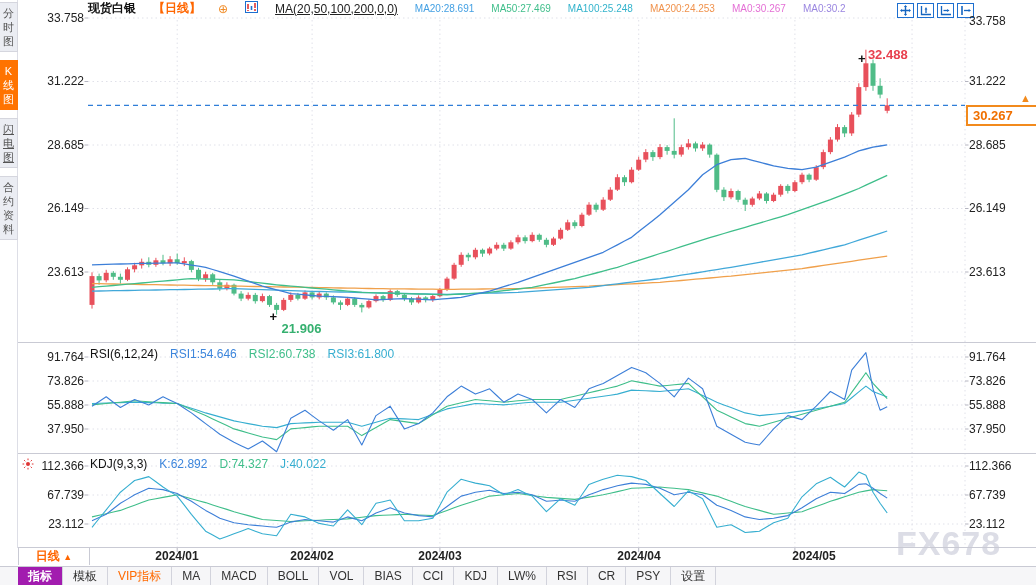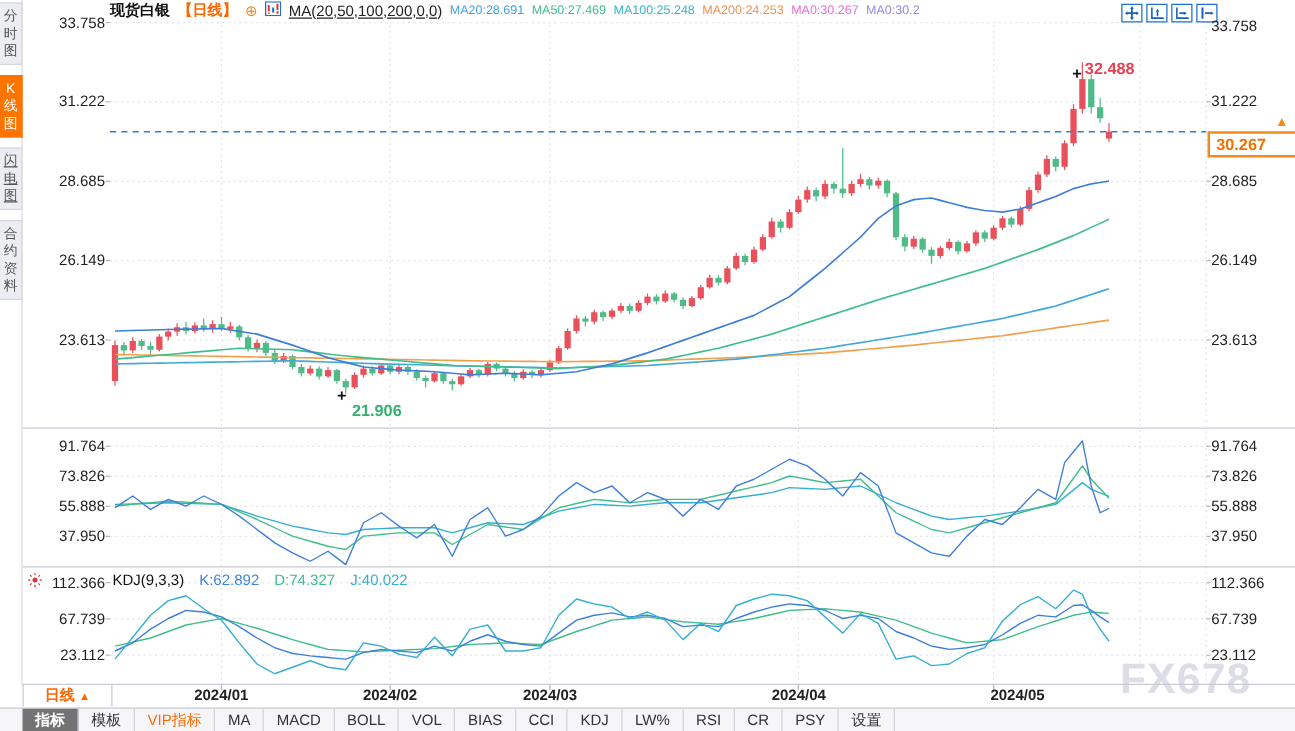--- a/index.html
+++ b/index.html
@@ -8,21 +8,21 @@
   #cv{position:absolute;left:0;top:0;z-index:2;}
   #watermark{position:absolute;left:896px;top:524px;z-index:1;font-size:34px;font-weight:bold;
        color:#dcdde6;letter-spacing:1px;}
   
   .side-tab{position:absolute;left:0;width:17px;z-index:3;background:#ebedf3;color:#555;
        border:1px solid #d5d6de;border-left:none;text-align:center;font-size:11px;line-height:14px;
        padding:3px 0;word-break:break-all;cursor:pointer;}
   .side-tab.active{background:#ff7300;color:#fff;border-color:#ff7300;}
   #side-rail{position:absolute;left:0;top:0;width:17px;height:548px;border-right:1px solid #dddee6;z-index:2;}
   
-  #hdr{position:absolute;left:88px;top:1px;height:15px;z-index:3;display:flex;align-items:center;gap:6px;white-space:nowrap;}
+  #hdr{position:absolute;left:88px;top:1px;height:15px;z-index:3;display:flex;align-items:center;gap:17px;white-space:nowrap;}
   #hdr .sym{font-weight:bold;color:#111;}
   #hdr .per{color:#ff6600;font-weight:bold;}
   #hdr .plus{color:#f08a24;font-size:12px;}
   #hdr .mav{font-size:10px;}
   #hdr .fml{color:#222;text-decoration:underline;}
   #hdr-icons{position:absolute;left:897px;top:3px;z-index:3;display:flex;gap:3px;}
   .hico{width:15px;height:13px;border:1px solid #1d6fd0;background:#fff;display:flex;align-items:center;justify-content:center;cursor:pointer;}
   
   .axl{position:absolute;z-index:3;font-size:12px;color:#222;height:14px;line-height:14px;}
   .axl.l{left:0;width:84px;text-align:right;}
@@ -41,21 +41,21 @@
   
   #xrow{position:absolute;left:0;top:548px;width:1036px;height:18px;z-index:3;}
   #period-cell{position:absolute;left:18px;top:0;width:70px;height:17px;border-left:1px solid #c9cad4;
        border-right:1px solid #c9cad4;text-align:center;line-height:17px;color:#ff6600;font-weight:bold;cursor:pointer;}
   #period-cell .tri{font-size:9px;}
   .xtick{position:absolute;top:1px;transform:translateX(-50%);font-weight:bold;color:#222;}
   
   #toolbar{position:absolute;left:0;top:566px;width:1036px;height:19px;z-index:3;background:#f6f6f8;
        border-top:1px solid #c9cad4;display:flex;align-items:stretch;padding-left:18px;box-sizing:border-box;}
   .tb{padding:0 10px;line-height:18px;border-right:1px solid #d2d3dc;color:#333;cursor:pointer;white-space:nowrap;}
-  .tb.active{background:#737373;color:#fff;font-weight:bold;}
+  .tb.active{background:#a21caf;color:#fff;font-weight:bold;}
   .tb.vip{color:#ff6a00;}
 </style>
 </head>
 <body>
 
 <div id="app">
   <div id="watermark">FX678</div>
   <div id="side-rail"></div>
   <svg id="cv" width="1036" height="585">
       <line x1="88" y1="18" x2="965" y2="18" stroke="#e0e1e9" stroke-dasharray="1.5,3"></line>
@@ -405,20 +405,26 @@
   <div class="axl l" style="top:74px;">31.222</div>
   <div class="axl l" style="top:138px;">28.685</div>
   <div class="axl l" style="top:201px;">26.149</div>
   <div class="axl l" style="top:265px;">23.613</div>
   <div class="axl r" style="top:14px;">33.758</div>
   <div class="axl r" style="top:74px;">31.222</div>
   <div class="axl r" style="top:138px;">28.685</div>
   <div class="axl r" style="top:201px;">26.149</div>
   <div class="axl r" style="top:265px;">23.613</div>
 
+  <div class="pane-hdr" style="top:347px;">
+    <span class="t">RSI(6,12,24)</span>
+    <span style="color: rgb(61, 134, 220);">RSI1:54.646</span>
+    <span style="color: rgb(63, 190, 138);">RSI2:60.738</span>
+    <span style="color: rgb(54, 174, 208);">RSI3:61.800</span>
+  </div>
   <div class="axl l" style="top:350px;">91.764</div>
   <div class="axl l" style="top:374px;">73.826</div>
   <div class="axl l" style="top:398px;">55.888</div>
   <div class="axl l" style="top:422px;">37.950</div>
   <div class="axl r" style="top:350px;">91.764</div>
   <div class="axl r" style="top:374px;">73.826</div>
   <div class="axl r" style="top:398px;">55.888</div>
   <div class="axl r" style="top:422px;">37.950</div>
 
   <span id="pane-gear"><svg width="12" height="12" viewBox="0 0 12 12">

